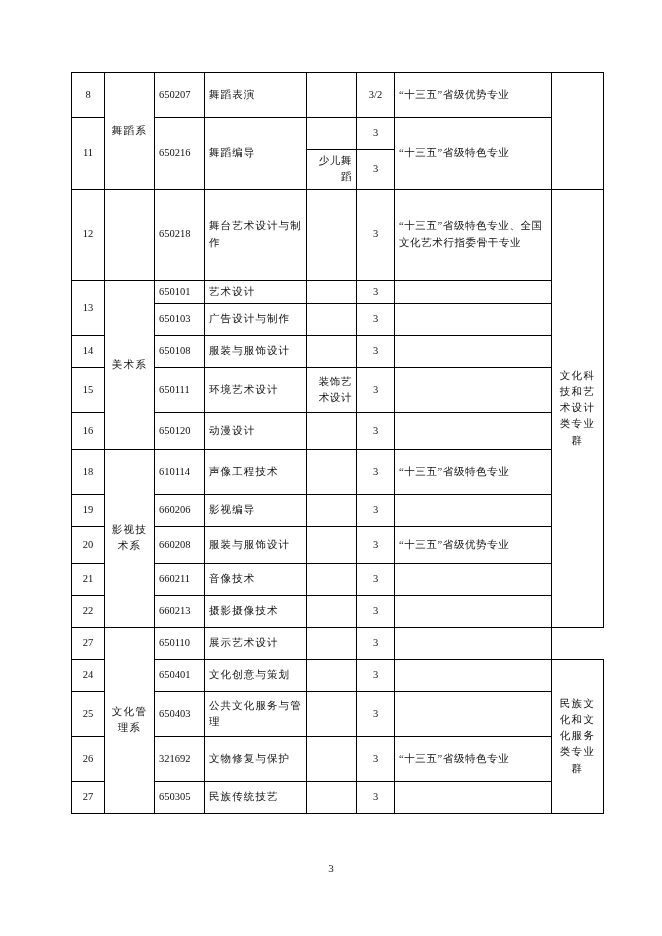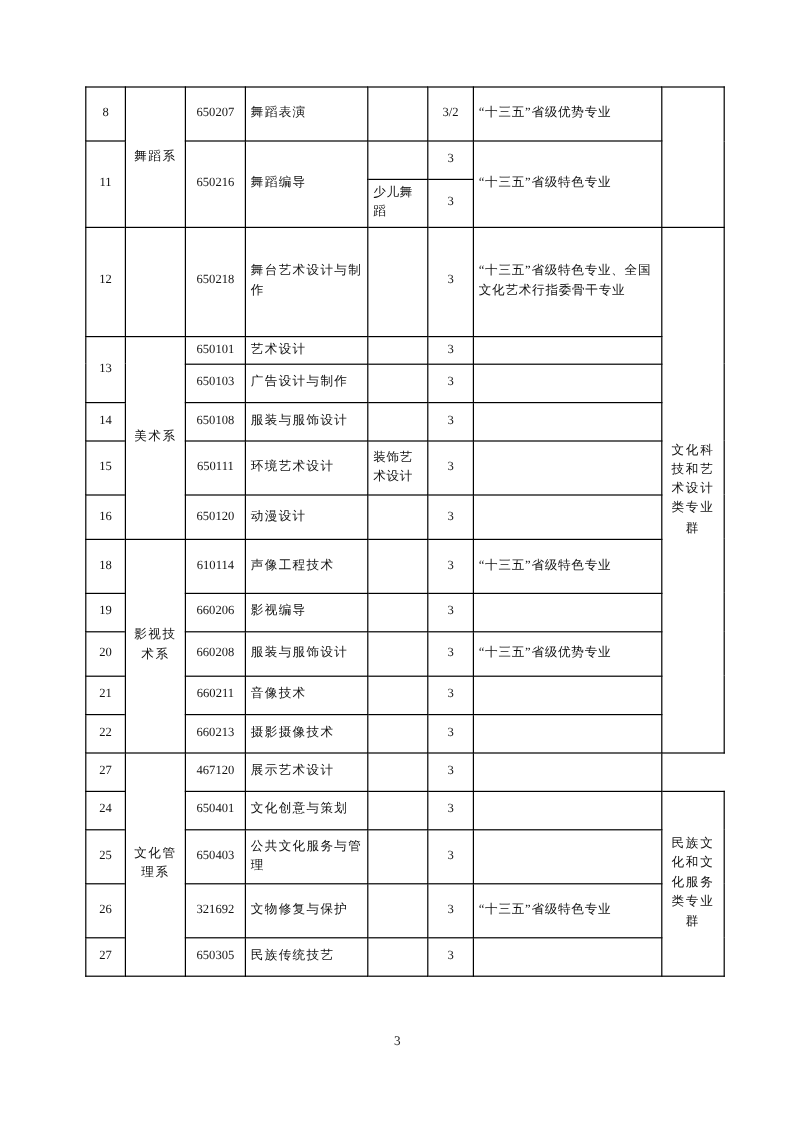--- a/index.html
+++ b/index.html
@@ -40,23 +40,23 @@
     color: #111111;
     padding: 3px 4px;
     vertical-align: middle;
     word-break: break-all;
     font-family: "Liberation Serif", "DejaVu Serif", serif;
   }
 
   
   .c-no     { width: 33px;  text-align: center; }
   .c-dept   { width: 50px;  text-align: center; letter-spacing: 1.3px; }
-  .c-code   { width: 50px;  text-align: center; }
+  .c-code   { width: 50px;  text-align: left; }
   .c-name   { width: 102px; text-align: left; }
-  .c-dir    { width: 50px;  text-align: left; }
+  .c-dir    { width: 50px;  text-align: right; }
   .c-len    { width: 38px;  text-align: center; }
   .c-note   { width: 157px; text-align: left; }
   .c-group  { width: 52px;  text-align: center; letter-spacing: 1.2px; }
 
   .pad-name { padding-left: 6px; letter-spacing: 1.1px; }
   .pad-dir  { padding-left: 5px; letter-spacing: 0.6px; }
   .pad-note { padding-left: 7px; padding-right: 7px; letter-spacing: 0.6px; }
 
   .tall-lg  { height: 38px; }
   .tall-xl  { height: 84px; }
@@ -223,21 +223,21 @@
         <td class="c-code">660213</td>
         <td class="c-name pad-name">摄影摄像技术</td>
         <td class="c-dir pad-dir"></td>
         <td class="c-len">3</td>
         <td class="c-note pad-note"></td>
       </tr>
 
       <tr>
         <td class="c-no tall-sm">27</td>
         <td class="c-dept" rowspan="5">文化管理系</td>
-        <td class="c-code">467120</td>
+        <td class="c-code">650110</td>
         <td class="c-name pad-name">展示艺术设计</td>
         <td class="c-dir pad-dir"></td>
         <td class="c-len">3</td>
         <td class="c-note pad-note"></td>
       </tr>
 
       <tr>
         <td class="c-no tall-sm">24</td>
         <td class="c-code">650401</td>
         <td class="c-name pad-name">文化创意与策划</td>

